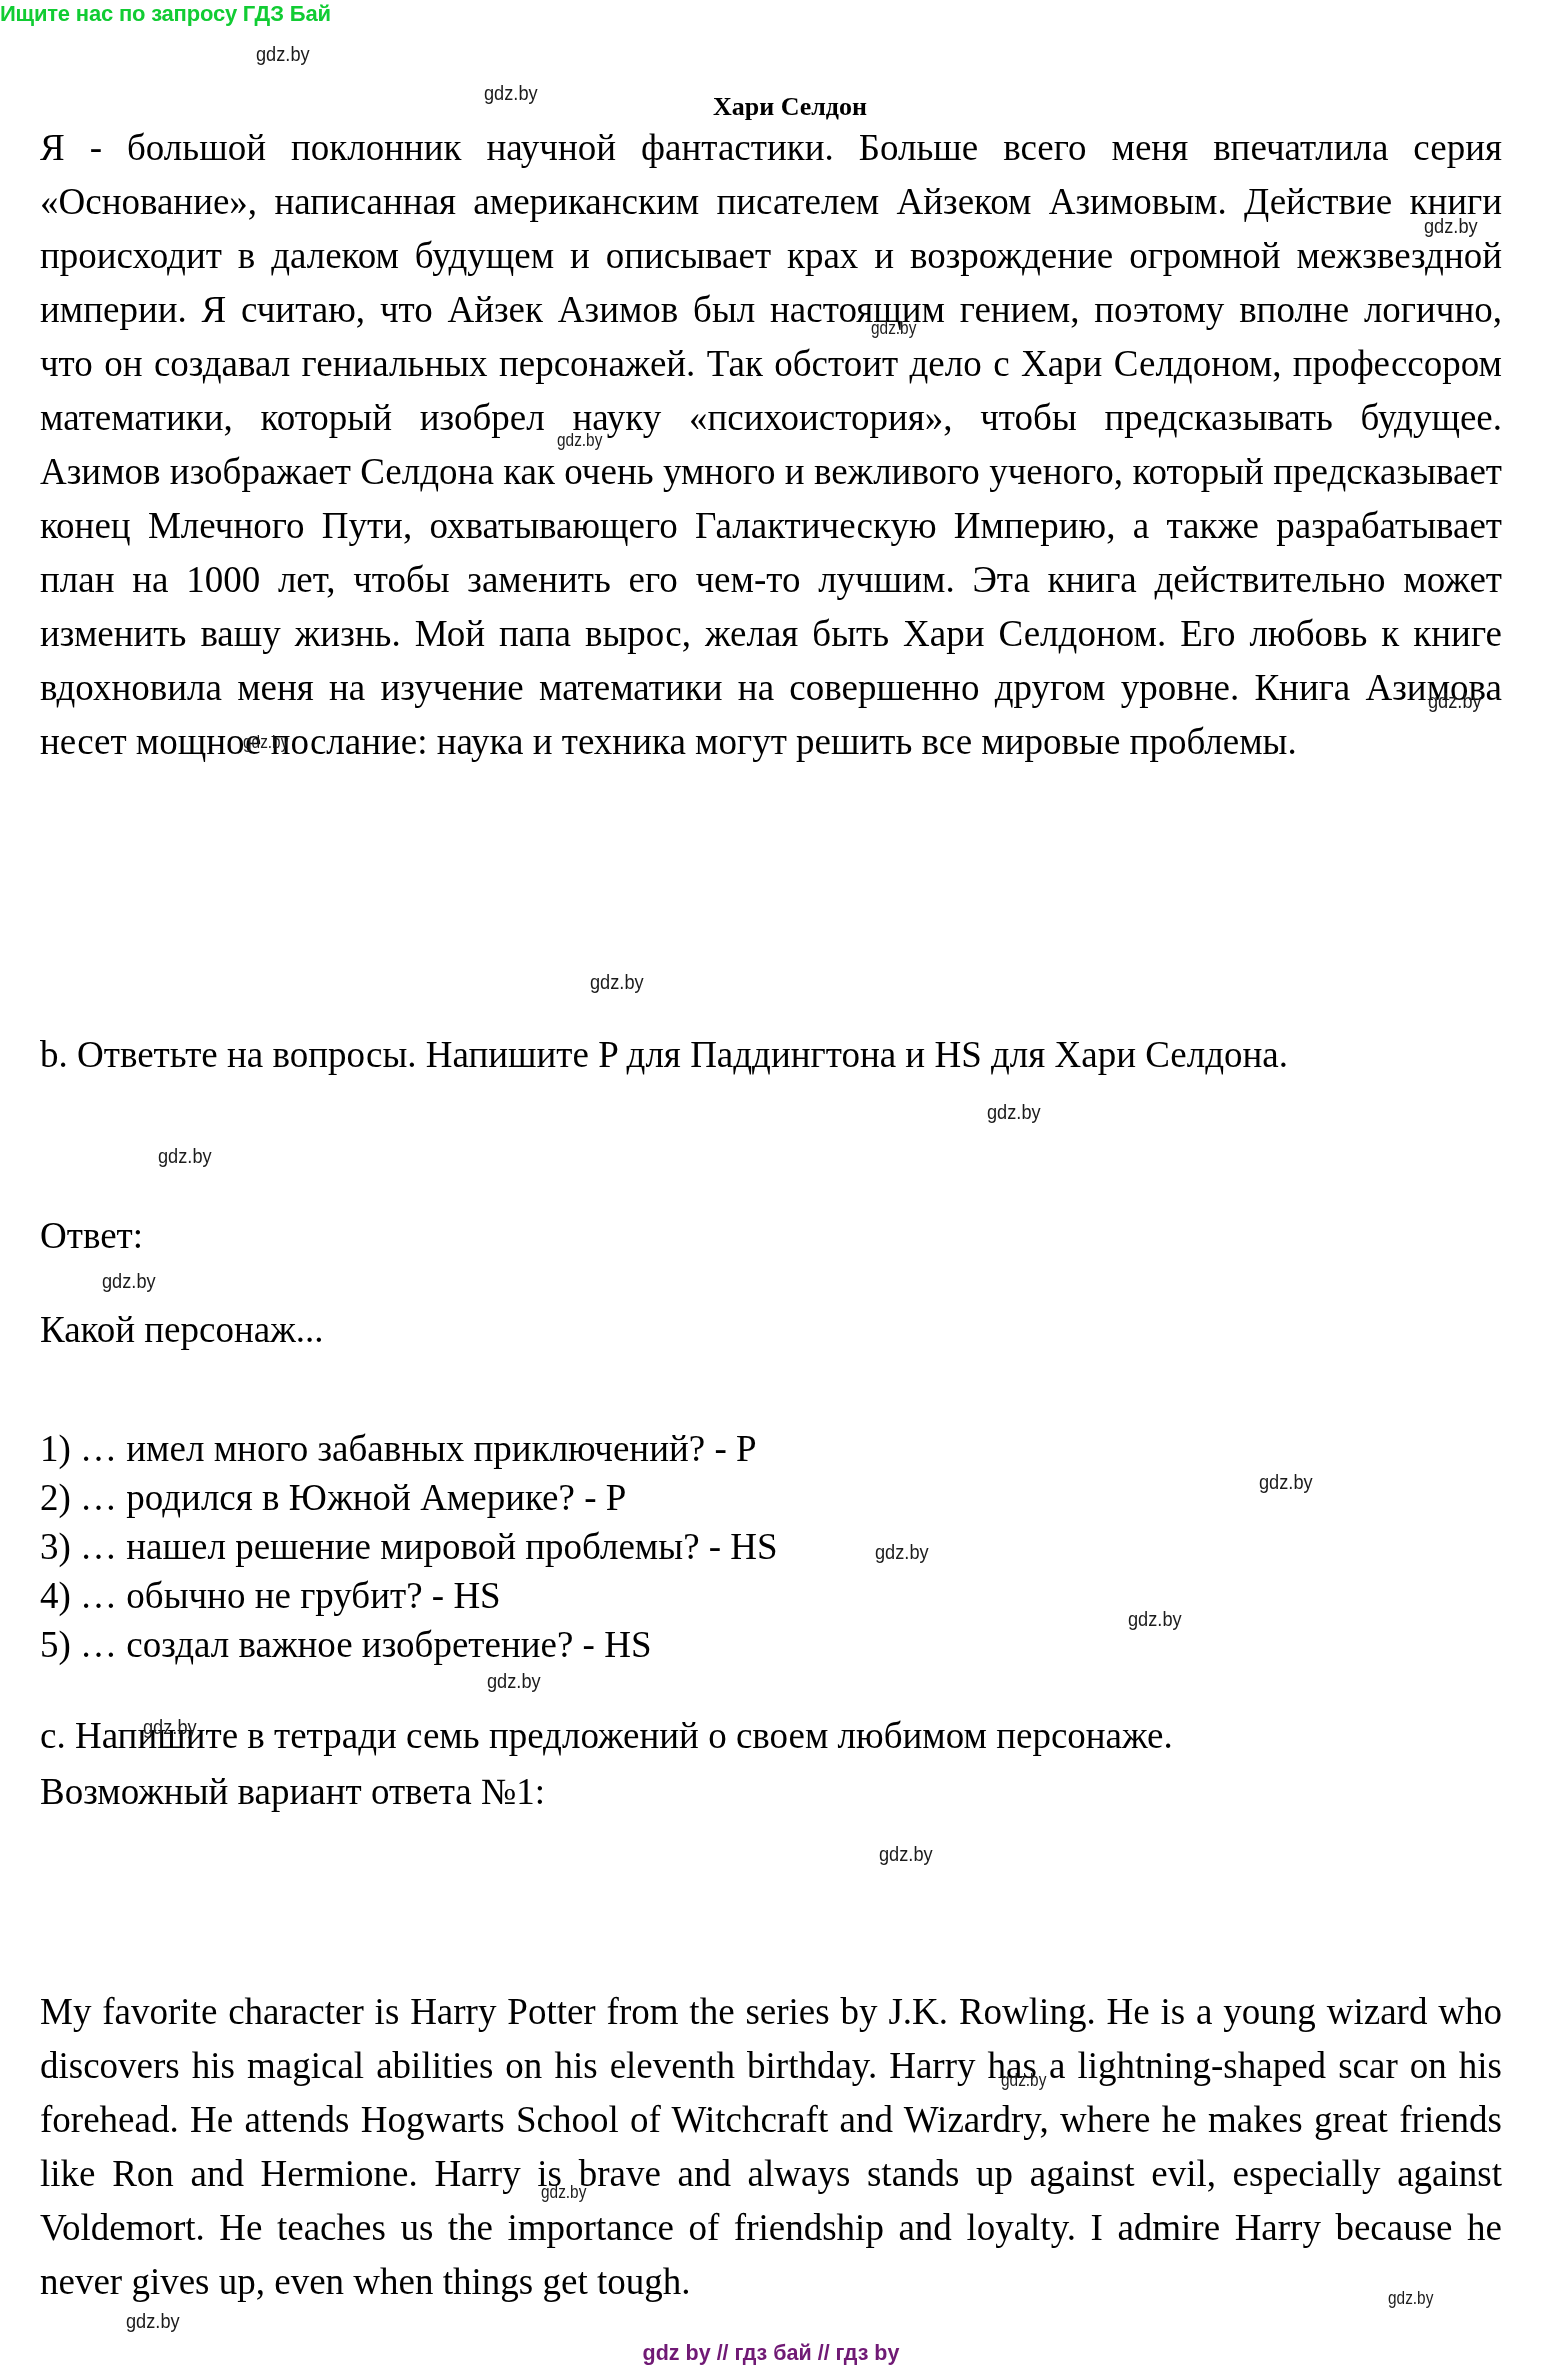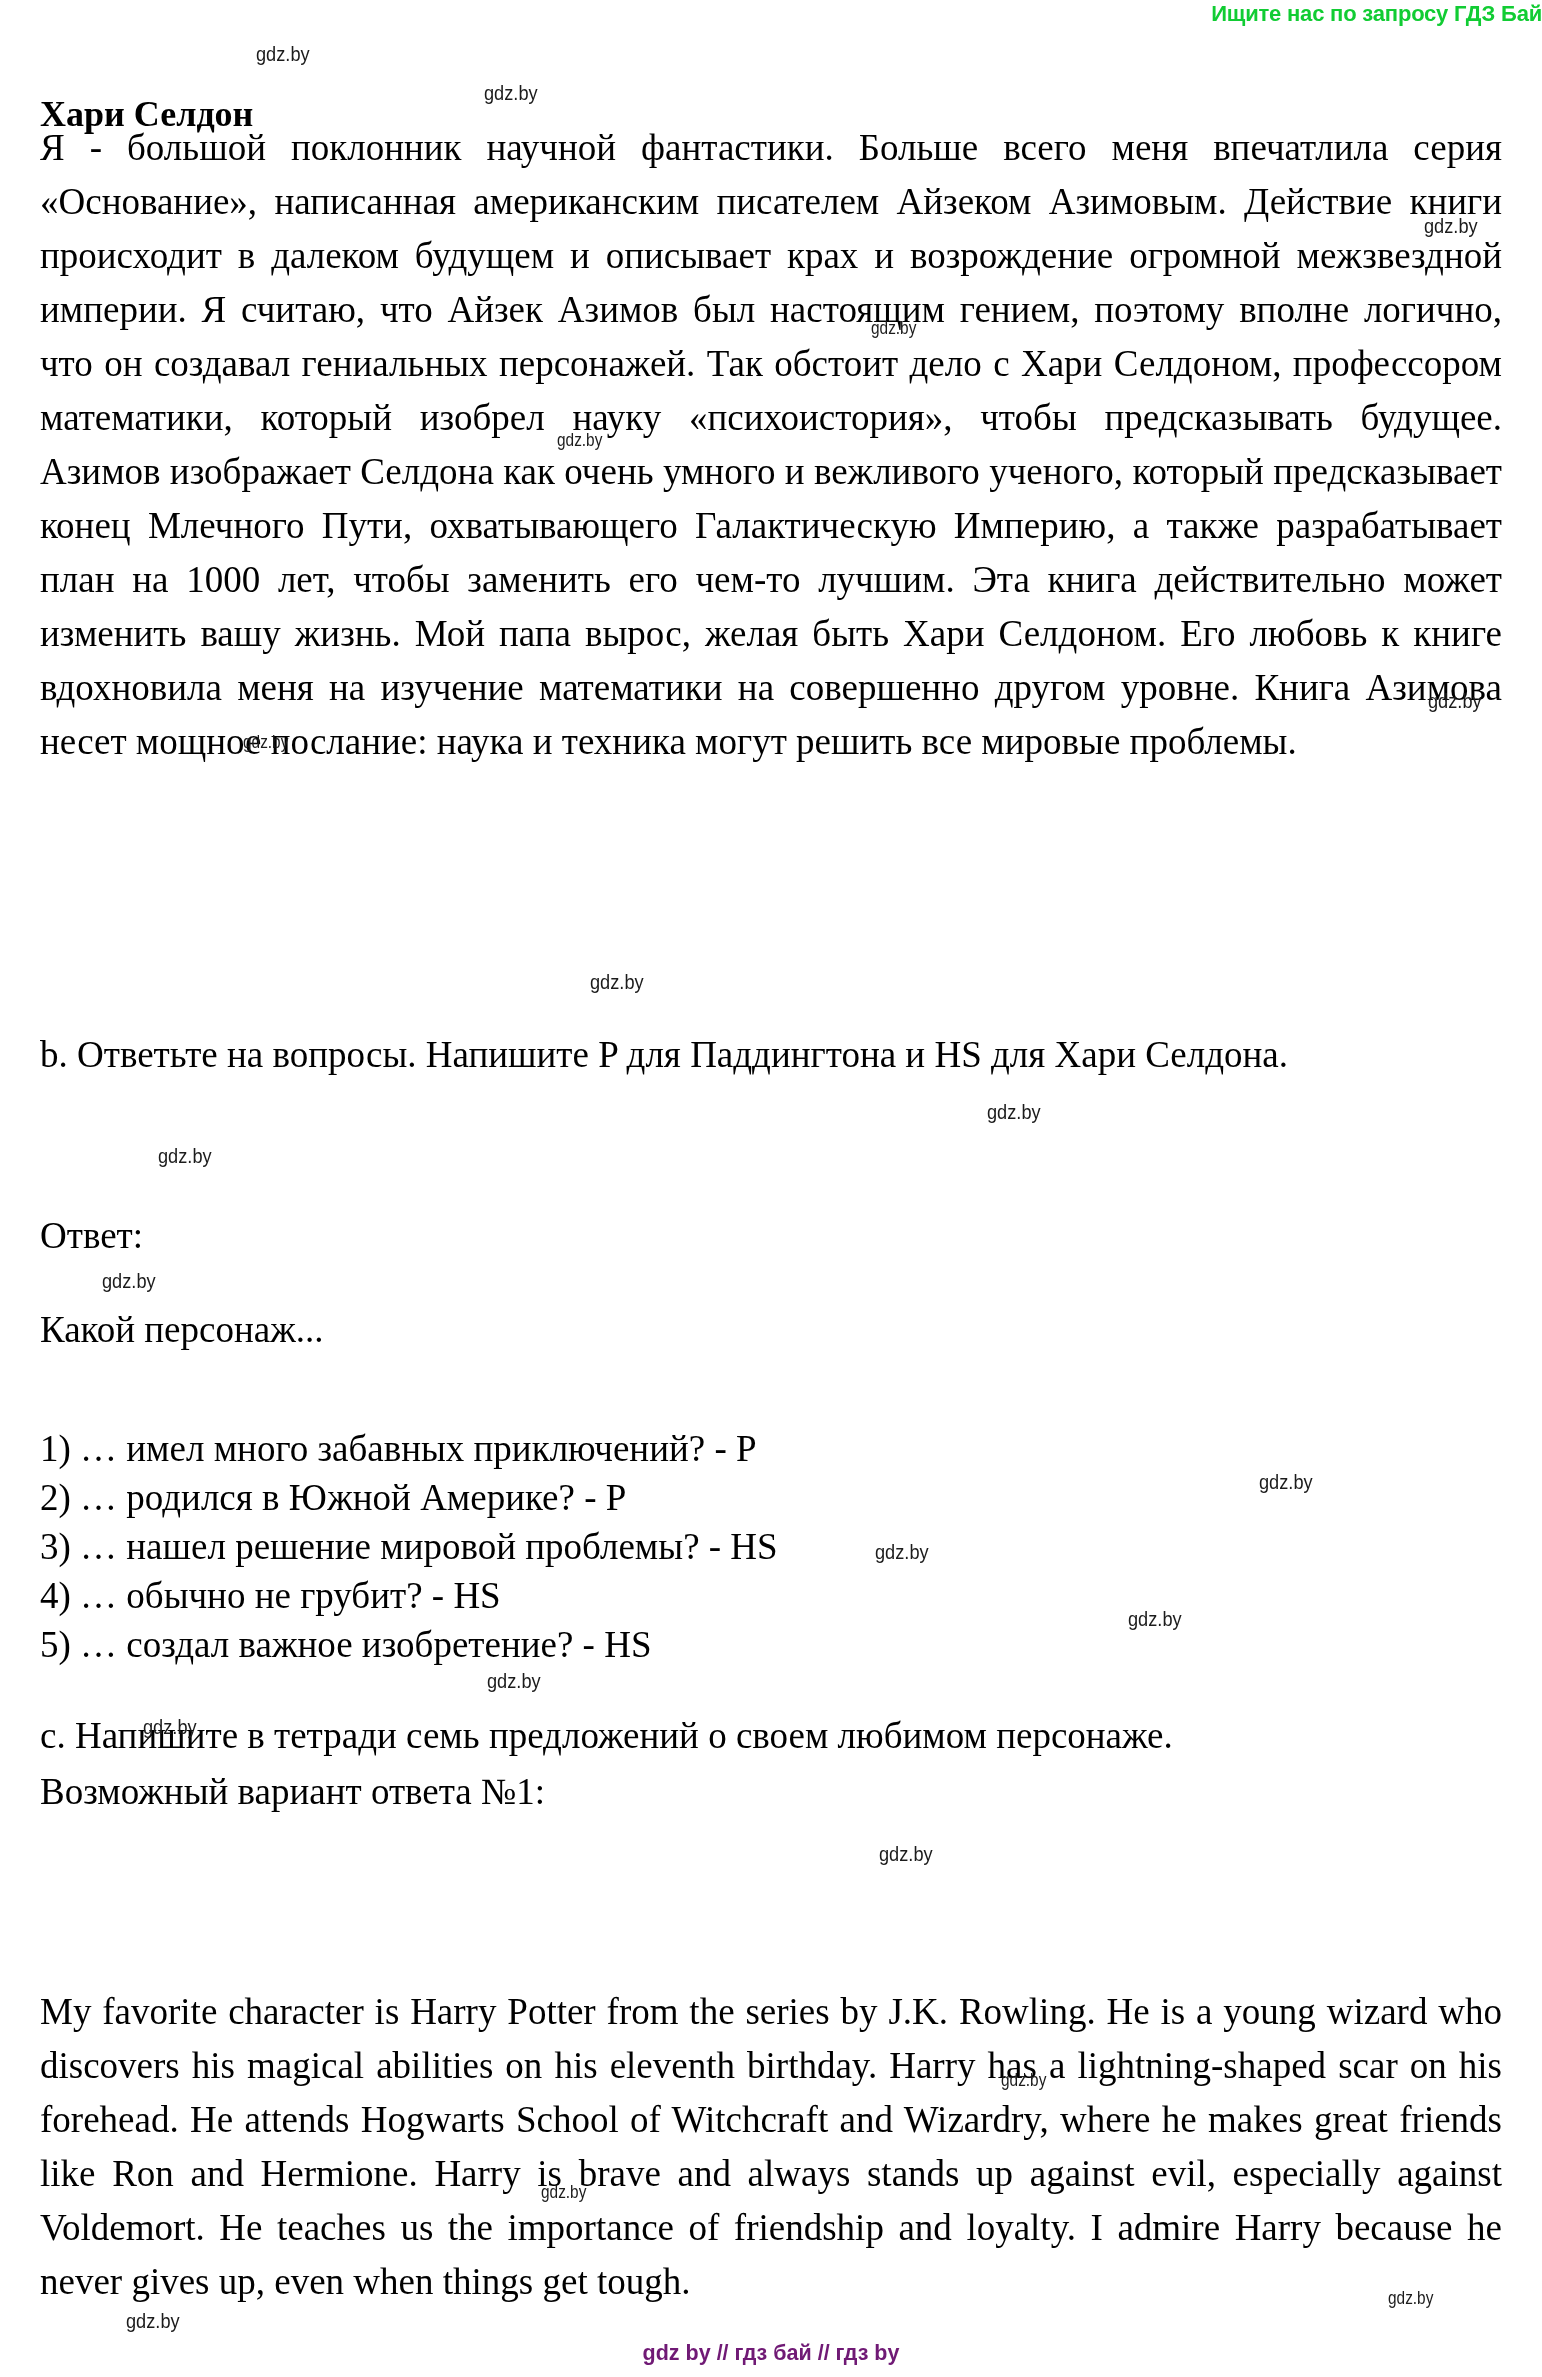--- a/index.html
+++ b/index.html
@@ -16,21 +16,21 @@
     font-family: "Liberation Serif", "DejaVu Serif", serif;
     color: #000000;
   }
 
   
   .promo-bar {
     position: absolute;
     top: 0px;
     left: 0;
     width: 100%;
-    text-align: right;
+    text-align: left;
     font-family: "Liberation Sans", "DejaVu Sans", sans-serif;
     font-size: 22px;
     font-weight: 700;
     letter-spacing: -0.2px;
     color: #11cc33;
     line-height: 27px;
     white-space: nowrap;
   }
 
   
@@ -40,22 +40,22 @@
     top: 0;
     width: 1462px;
     height: 2377px;
   }
 
   .doc-title {
     position: absolute;
     left: 0;
     top: 67px;
     width: 827px;
-    text-align: left;
-    font-size: 36px;
+    text-align: right;
+    font-size: 26px;
     line-height: 46px;
     white-space: nowrap;
   }
 
   p.body-text {
     position: absolute;
     left: 0;
     width: 1462px;
     margin: 0;
     font-size: 37px;

